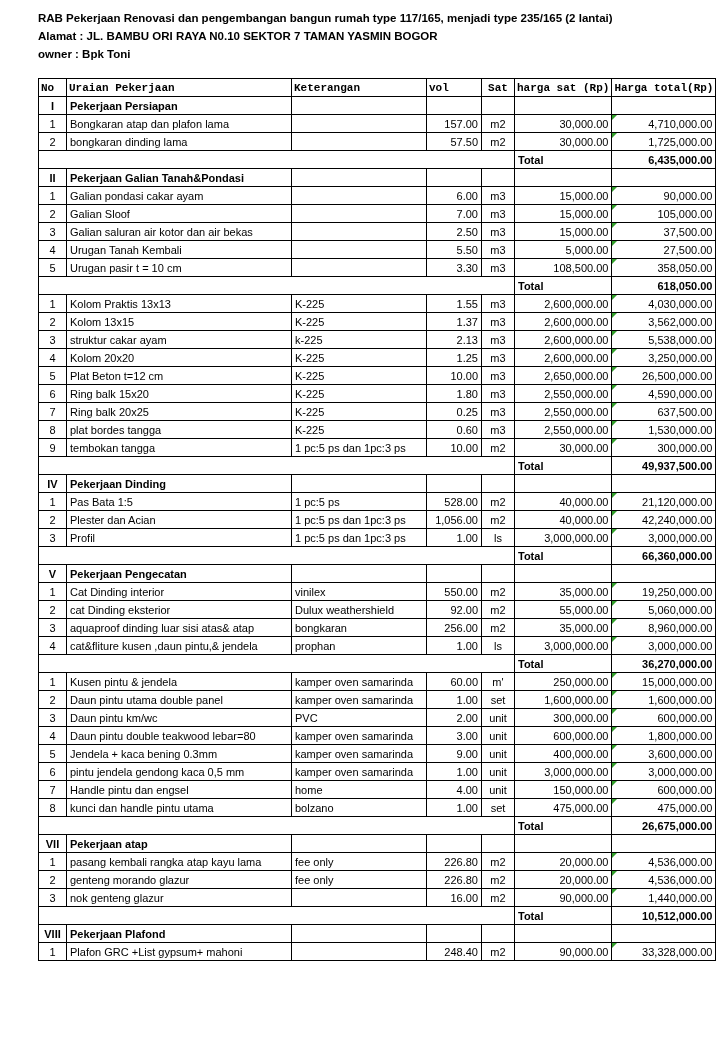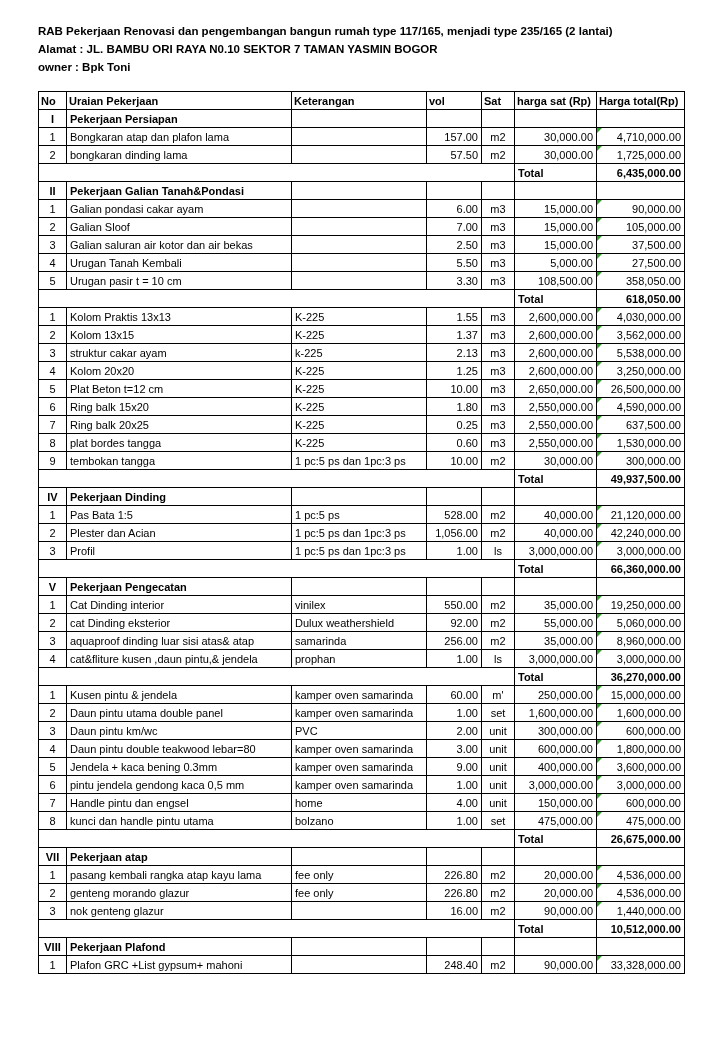--- a/index.html
+++ b/index.html
@@ -3,34 +3,34 @@
 <meta charset="utf-8">
 <style>
   :root { --marker:#33a02c; --border:#000000; }
   * { box-sizing:border-box; }
   html,body { margin:0; padding:0; }
   body {
     width:720px; height:1040px; overflow:hidden;
     background:#ffffff; color:#000;
     font-family:"Liberation Sans", sans-serif;
   }
-  .page { padding:22px 0 0 38px; }
+  .page { padding:9px 0 0 38px; }
   .doc-header .line {
     font-size:11.5px; font-weight:bold; line-height:18px; white-space:nowrap;
   }
   table.rab { border-collapse:collapse; table-layout:fixed; margin-top:15px; }
   .rab th, .rab td {
     border:1px solid var(--border);
     height:18px; padding:0 3px;
     font-size:11px; line-height:16px;
     overflow:hidden; white-space:nowrap;
     position:relative; vertical-align:middle;
   }
-  .rab th { font-weight:bold; text-align:left; padding:0 2px; }
-  .rab th.right { text-align:left; }
+  .rab th { font-weight:bold; text-align:left; padding:0 2px;font-family:Liberation Mono, monospace; }
+  .rab th.right { text-align:center; }
   .center { text-align:center; }
   .right { text-align:right; }
   .section-row td, .total-row td { font-weight:bold; }
   .marker {
     position:absolute; top:0; left:0; width:0; height:0;
     border-top:5px solid var(--marker);
     border-right:5px solid transparent;
   }
 </style>
 </head>
@@ -306,21 +306,21 @@
           <td>cat Dinding eksterior</td>
           <td>Dulux weathershield</td>
           <td class="right">92.00</td>
           <td class="center">m2</td>
           <td class="right">55,000.00</td>
           <td class="right"><span class="marker"></span><span>5,060,000.00</span></td>
         </tr>
         <tr>
           <td class="center">3</td>
           <td>aquaproof dinding luar sisi atas&amp; atap</td>
-          <td>samarinda</td>
+          <td>bongkaran</td>
           <td class="right">256.00</td>
           <td class="center">m2</td>
           <td class="right">35,000.00</td>
           <td class="right"><span class="marker"></span><span>8,960,000.00</span></td>
         </tr>
         <tr>
           <td class="center">4</td>
           <td>cat&amp;fliture kusen ,daun pintu,&amp; jendela</td>
           <td>prophan</td>
           <td class="right">1.00</td>

